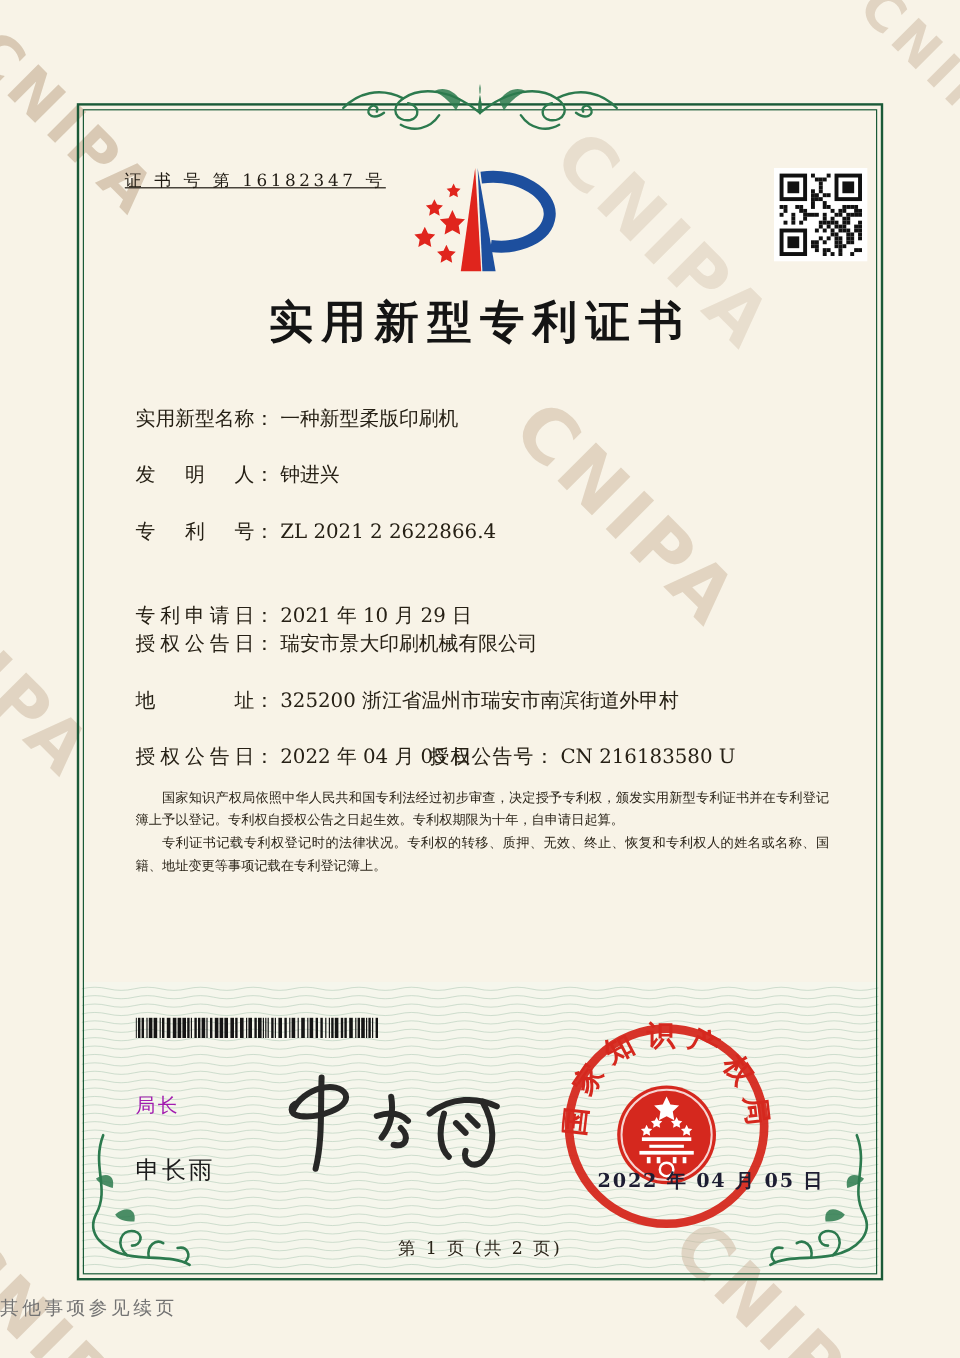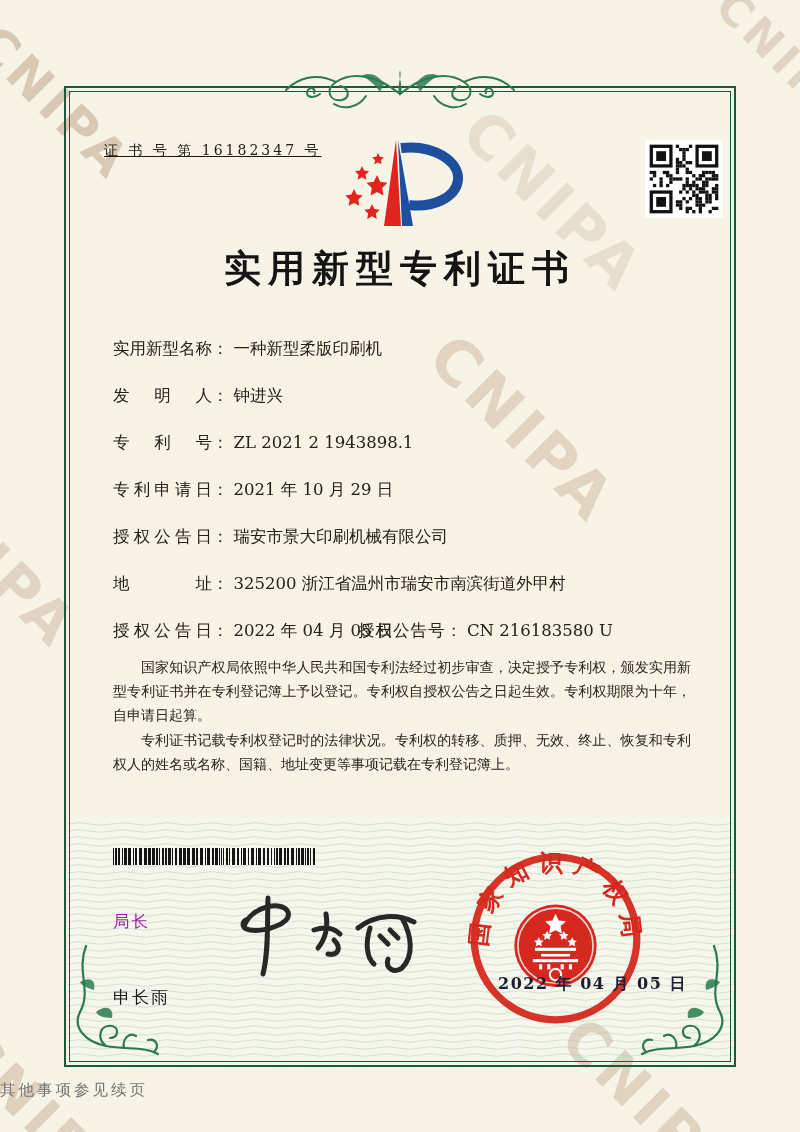--- a/index.html
+++ b/index.html
@@ -28,27 +28,27 @@
   #logo-svg{position:absolute;left:334px;top:136px;}
   #qr-svg{position:absolute;left:645px;top:140px;}
   .title{position:absolute;left:0;right:0;top:244px;text-align:center;font-size:37px;font-weight:bold;
          letter-spacing:7px;color:#141414;}
   .row{position:absolute;left:113px;font-size:16.5px;white-space:nowrap;}
   .flabel{display:inline-block;width:99px;text-align:justify;text-align-last:justify;}
   .colon{display:inline-block;}
   .fval{margin-left:5px;}
   .grant2{position:absolute;left:358px;font-size:16.5px;white-space:nowrap;}
   .g2label{letter-spacing:1px;text-align:right;}
-  .paras{position:absolute;left:113px;top:655px;width:578px;font-size:14px;line-height:1.73;
+  .paras{position:absolute;left:113px;top:655px;width:578px;font-size:11px;line-height:1.73;
          text-align:justify;color:#2a2419;}
   .paras p{margin:0;text-indent:2em;}
   #barcode-svg{position:absolute;left:113px;top:848px;}
   .signer-title{position:absolute;left:113px;top:911px;font-size:16.5px;letter-spacing:2px;
         font-family:"DejaVu Sans","Liberation Sans",sans-serif;color:#a21caf;}
-  .signer-name{position:absolute;left:113px;top:986px;font-size:17px;letter-spacing:2px;
+  .signer-name{position:absolute;left:113px;top:962px;font-size:20px;letter-spacing:2px;
         font-family:Liberation Sans, sans-serif;color:#1c1c1c;}
   #sig-svg{position:absolute;left:230px;top:892px;}
   #seal-svg{position:absolute;left:468px;top:851px;}
   .seal-date{position:absolute;left:498px;top:974px;font-size:16px;font-weight:bold;
         letter-spacing:1.5px;color:#1d1d32;z-index:6;}
   .pagenum{position:absolute;left:0;right:0;top:1031px;text-align:center;font-size:14.5px;
         letter-spacing:2px;color:#2a2419;}
   .contnote{position:absolute;left:0;right:0;top:1080px;text-align:left;font-size:15.5px;
         letter-spacing:3px;color:#737373;}
 </style>
@@ -284,23 +284,23 @@
 
     <div class="title">实用新型专利证书</div>
 
     <div class="row" style="top:338px;">
       <span class="flabel">实用新型名称</span><span class="colon">：</span><span class="fval">一种新型柔版印刷机</span>
     </div>
     <div class="row" style="top:385px;">
       <span class="flabel">发明人</span><span class="colon">：</span><span class="fval">钟进兴</span>
     </div>
     <div class="row" style="top:432px;">
-      <span class="flabel">专利号</span><span class="colon">：</span><span class="fval">ZL 2021 2 1943898.1</span>
-    </div>
-    <div class="row" style="top:479px;">
+      <span class="flabel">专利号</span><span class="colon">：</span><span class="fval">ZL 2021 2 2622866.4</span>
+    </div>
+    <div class="row" style="top:502px;">
       <span class="flabel">专利申请日</span><span class="colon">：</span><span class="fval">2021 年 10 月 29 日</span>
     </div>
     <div class="row" style="top:526px;">
       <span class="flabel">授权公告日</span><span class="colon">：</span><span class="fval">瑞安市景大印刷机械有限公司</span>
     </div>
     <div class="row" style="top:573px;">
       <span class="flabel">地址</span><span class="colon">：</span><span class="fval">325200  浙江省温州市瑞安市南滨街道外甲村</span>
     </div>
     <div class="row" style="top:620px;">
       <span class="flabel">授权公告日</span><span class="colon">：</span><span class="fval">2022 年 04 月 05 日</span>
@@ -412,16 +412,17 @@
         <rect x="-16" y="18" width="3" height="5" fill="#fff"></rect>
         <rect x="-8" y="18" width="3" height="5" fill="#fff"></rect>
         <rect x="5" y="18" width="3" height="5" fill="#fff"></rect>
         <rect x="13" y="18" width="3" height="5" fill="#fff"></rect>
         <circle cy="28" r="5.5" fill="none" stroke="#fff" stroke-width="2"></circle>
         <circle r="36.5" fill="none" stroke="#fff" stroke-width="1.6" opacity=".8"></circle>
       </g>
     </svg>
     <div class="seal-date">2022 年 04 月 05 日</div>
 
+    <div class="pagenum">第 1 页 (共 2 页)</div>
     <div class="contnote">其他事项参见续页</div>
 
   </div>
 </div>
 
 </body></html>

